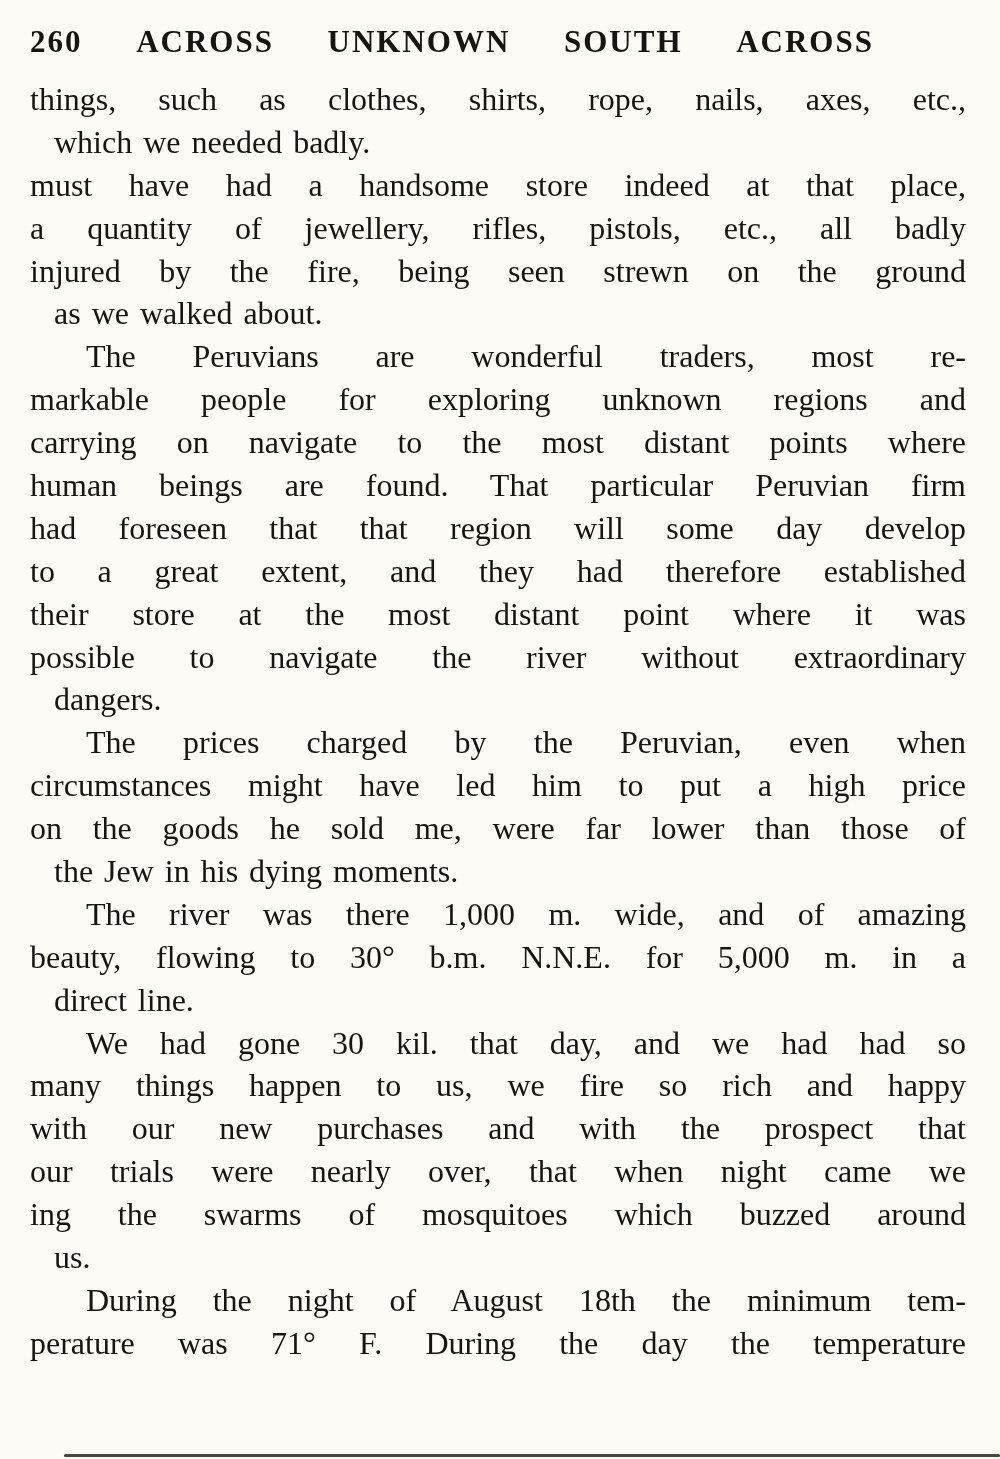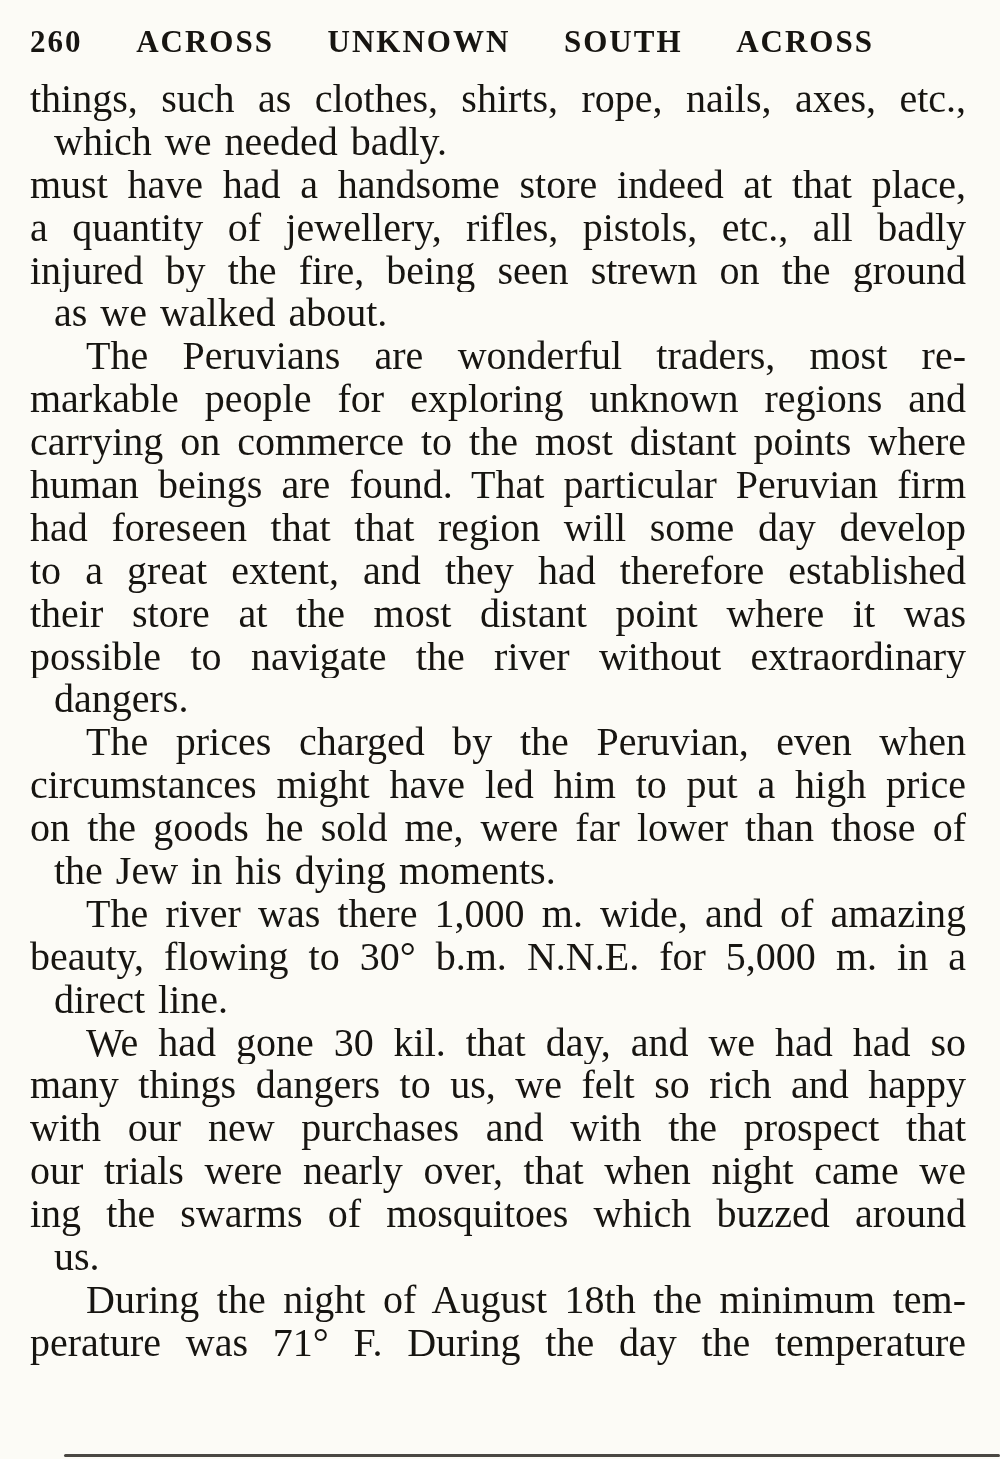--- a/index.html
+++ b/index.html
@@ -23,21 +23,21 @@
     justify-content: space-between;
     align-items: flex-end;
     font-weight: bold;
     font-size: 31px;
     letter-spacing: 2px;
     padding-right: 92px;
     white-space: nowrap;
   }
   .body-text {
     margin-top: 18px;
-    font-size: 40px;
+    font-size: 32px;
   }
   .paragraph { margin: 0; }
   .line {
     line-height: 42.9px;
     height: 42.9px;
     text-align: justify;
     text-align-last: justify;
     word-spacing: 3px;
     overflow: hidden;
   }
@@ -73,42 +73,42 @@
       </div>
       <div class="paragraph">
         <div class="line">must have had a handsome store indeed at that place,</div>
         <div class="line">a quantity of jewellery, rifles, pistols, etc., all badly</div>
         <div class="line">injured by the fire, being seen strewn on the ground</div>
         <div class="line final">as we walked about.</div>
       </div>
       <div class="paragraph">
         <div class="line indent">The Peruvians are wonderful traders, most re-</div>
         <div class="line">markable people for exploring unknown regions and</div>
-        <div class="line">carrying on commerce to the most distant points where</div>
+        <div class="line">carrying on navigate to the most distant points where</div>
         <div class="line">human beings are found. That particular Peruvian firm</div>
         <div class="line">had foreseen that that region will some day develop</div>
         <div class="line">to a great extent, and they had therefore established</div>
         <div class="line">their store at the most distant point where it was</div>
         <div class="line">possible to navigate the river without extraordinary</div>
         <div class="line final">dangers.</div>
       </div>
       <div class="paragraph">
         <div class="line indent">The prices charged by the Peruvian, even when</div>
         <div class="line">circumstances might have led him to put a high price</div>
         <div class="line">on the goods he sold me, were far lower than those of</div>
         <div class="line final">the Jew in his dying moments.</div>
       </div>
       <div class="paragraph">
         <div class="line indent">The river was there 1,000 m. wide, and of amazing</div>
         <div class="line">beauty, flowing to 30° b.m. N.N.E. for 5,000 m. in a</div>
         <div class="line final">direct line.</div>
       </div>
       <div class="paragraph">
         <div class="line indent">We had gone 30 kil. that day, and we had had so</div>
-        <div class="line">many things dangers to us, we felt so rich and happy</div>
+        <div class="line">many things happen to us, we fire so rich and happy</div>
         <div class="line">with our new purchases and with the prospect that</div>
         <div class="line">our trials were nearly over, that when night came we</div>
         <div class="line">ing the swarms of mosquitoes which buzzed around</div>
         <div class="line final">us.</div>
       </div>
       <div class="paragraph">
         <div class="line indent">During the night of August 18th the minimum tem-</div>
         <div class="line">perature was 71° F. During the day the temperature</div>
       </div>
     </div>

